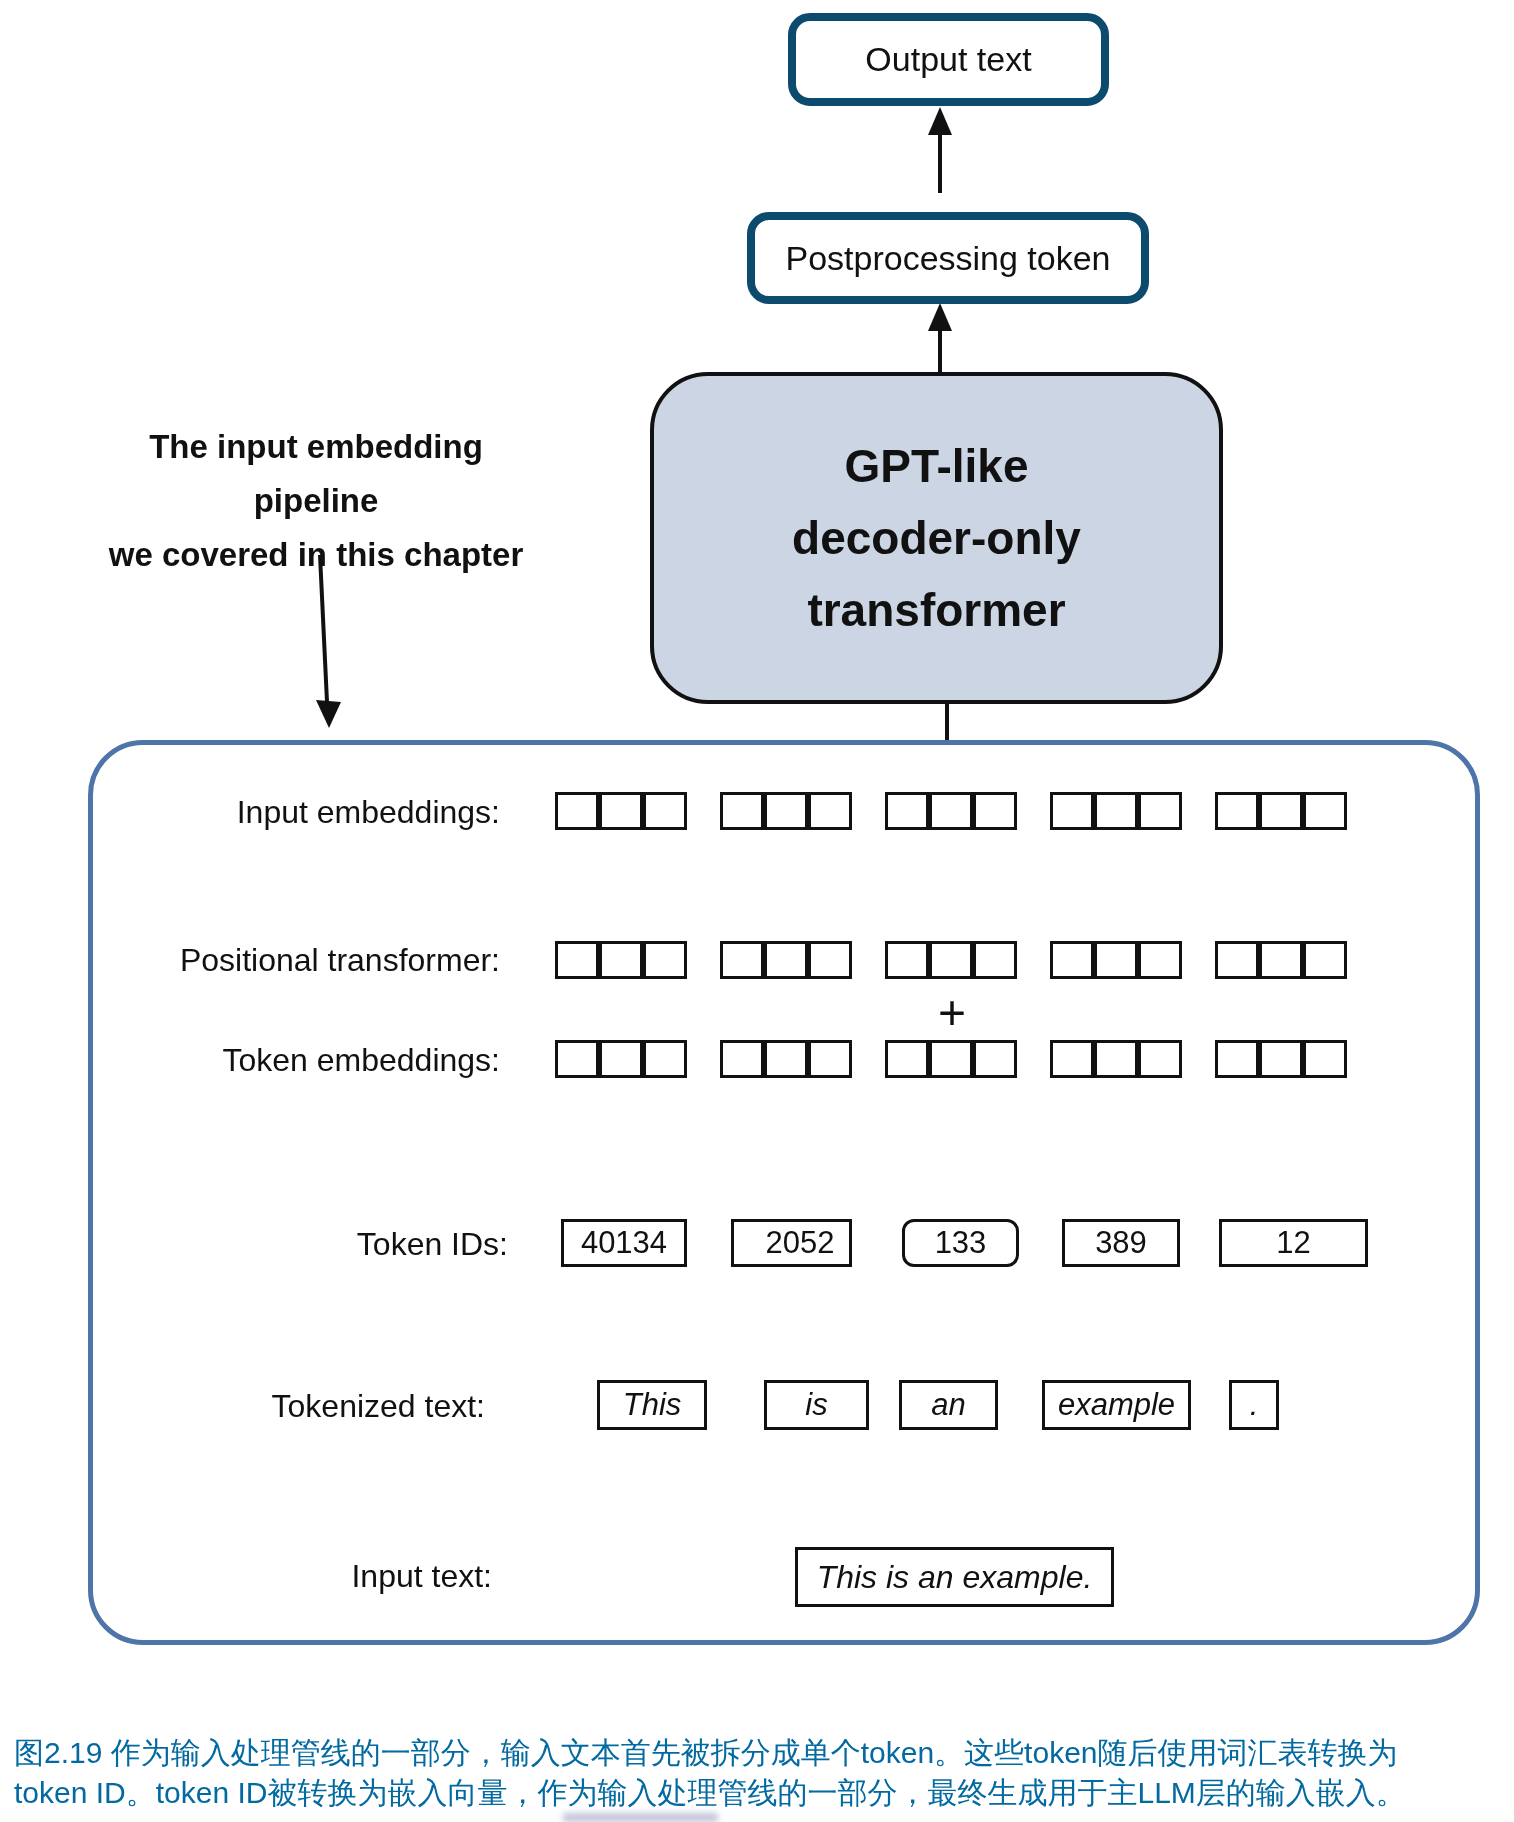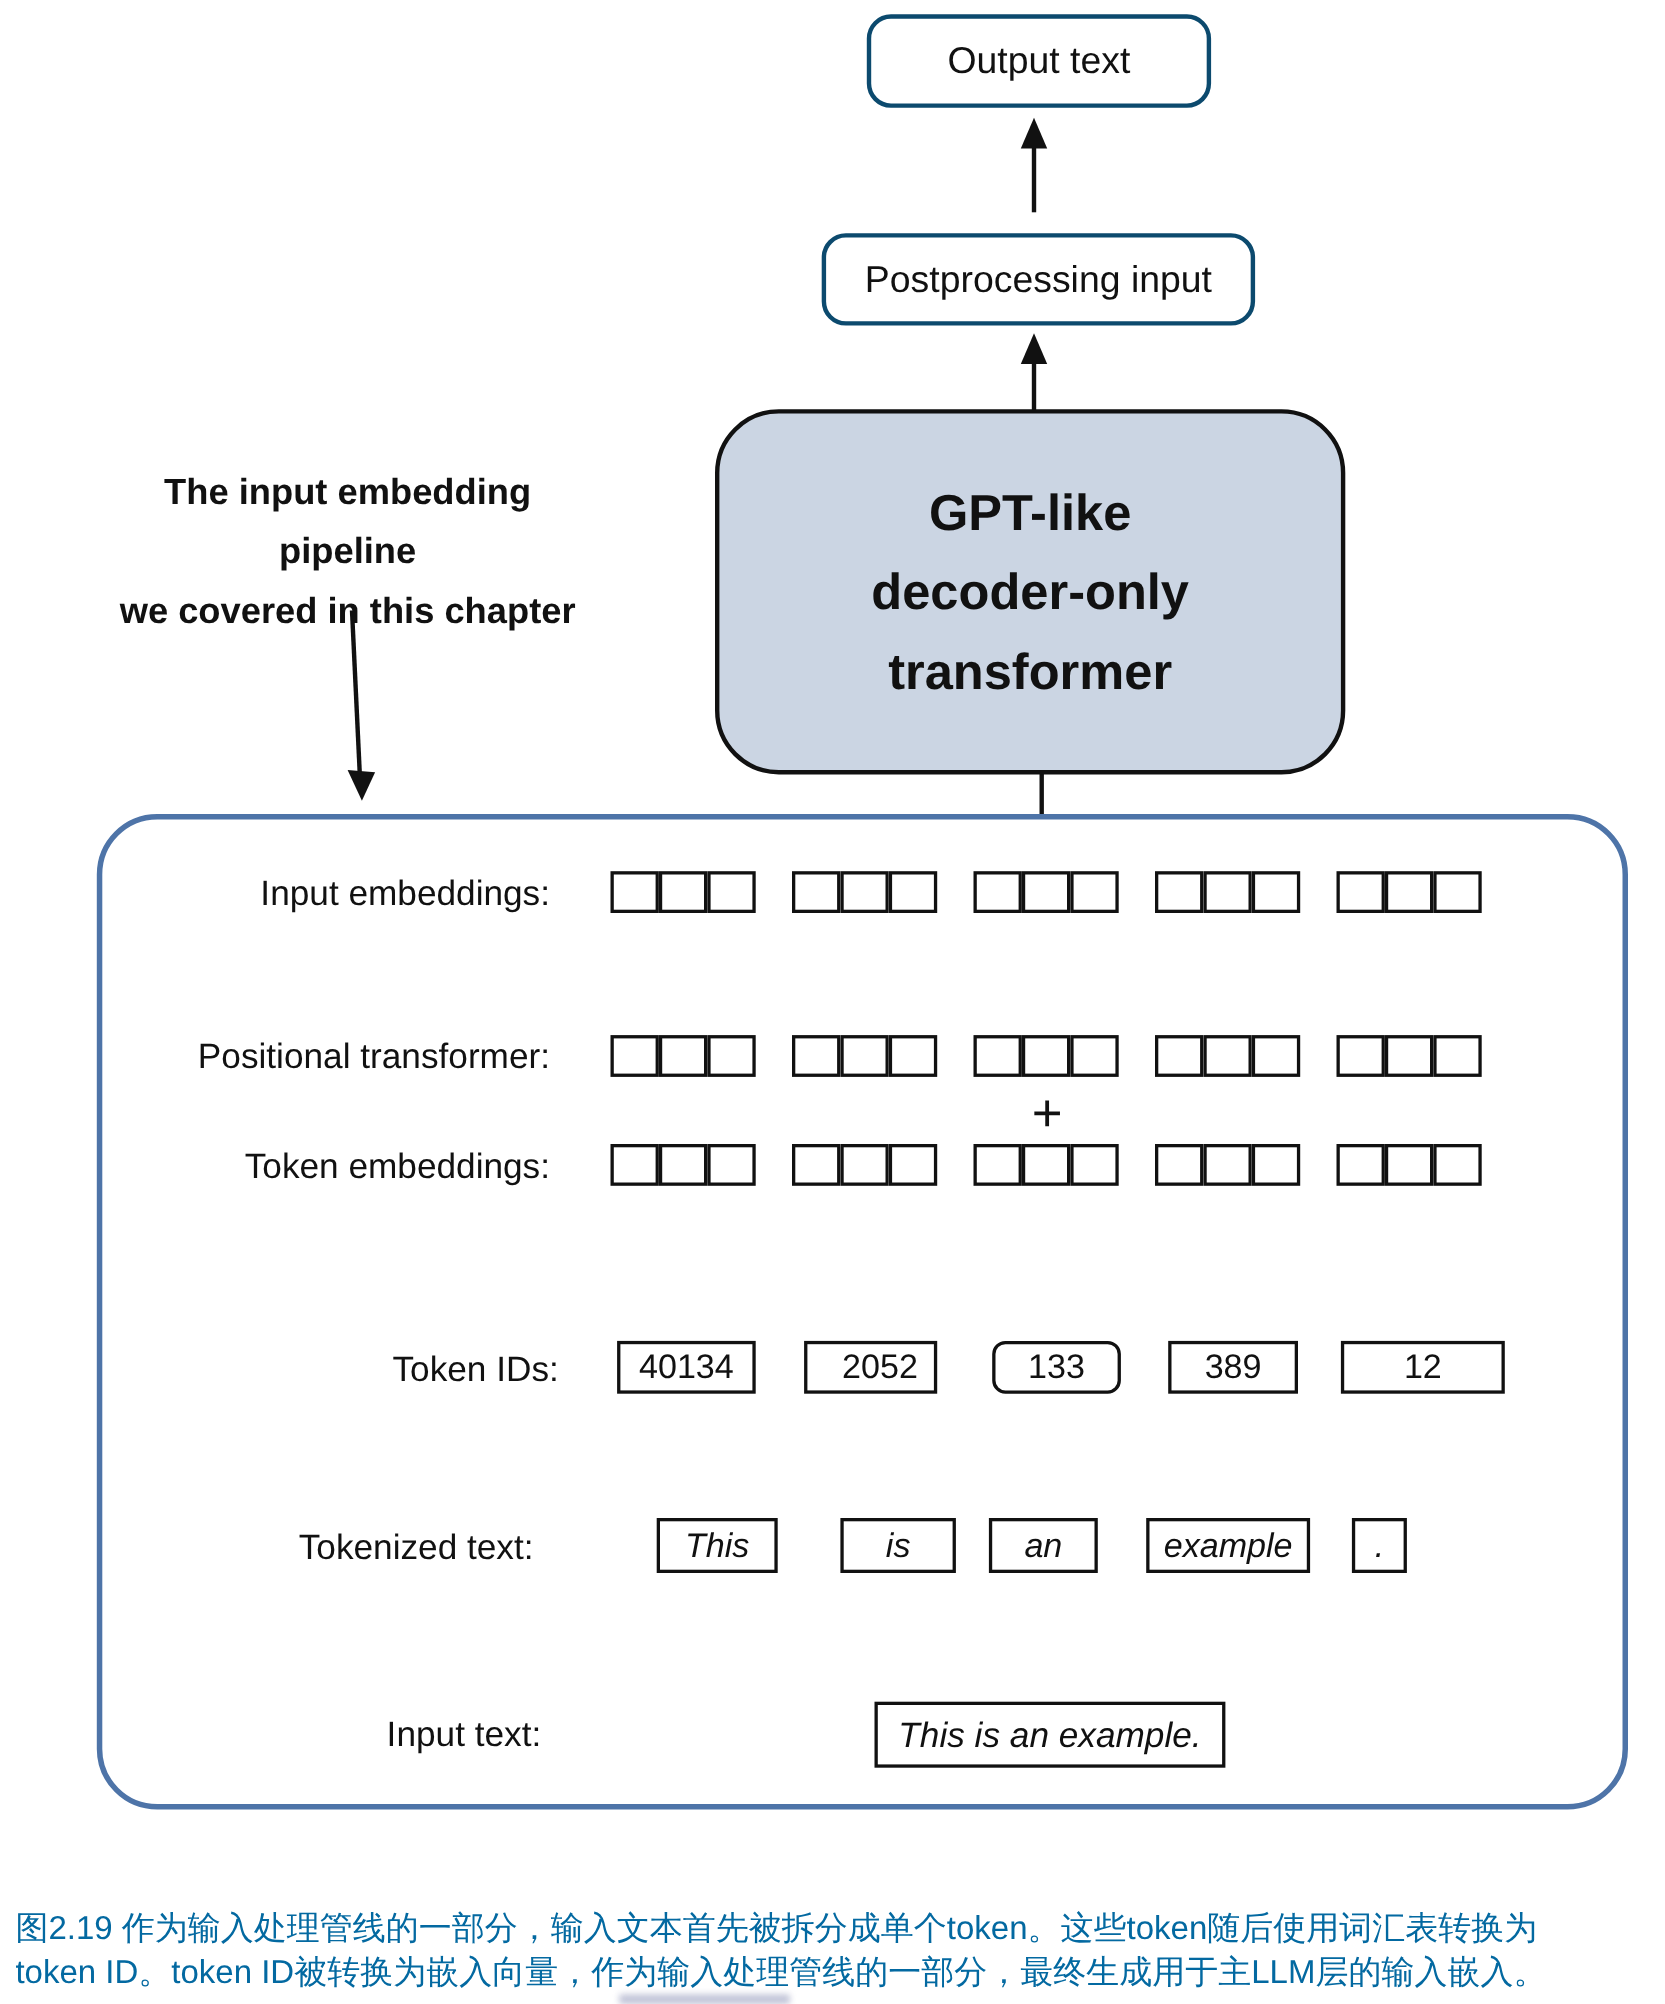--- a/index.html
+++ b/index.html
@@ -1,21 +1,21 @@
 <!DOCTYPE html>
 <html><head>
 <meta charset="utf-8">
 <style>
   html,body{margin:0;padding:0;background:#fff;}
   body{width:1514px;height:1822px;position:relative;overflow:hidden;
        font-family:"Liberation Sans",sans-serif;color:#111;}
   svg.overlay{position:absolute;left:0;top:0;width:1514px;height:1822px;pointer-events:none;}
 
   
-  .pill{position:absolute;border:4px solid #0c4a6e;border-radius:22px;background:#fff;
+  .pill{position:absolute;border:8px solid #0c4a6e;border-radius:22px;background:#fff;
         display:flex;align-items:center;justify-content:center;font-size:34px;}
   #outputBox{left:788px;top:13px;width:305px;height:77px;}
   #postBox{left:747px;top:212px;width:386px;height:76px;}
 
   #gptBox{position:absolute;left:650px;top:372px;width:565px;height:324px;
           background:#cbd5e3;border:4px solid #111;border-radius:58px;
           display:flex;flex-direction:column;align-items:center;justify-content:center;
           font-size:46px;font-weight:bold;line-height:72px;text-align:center;}
 
   
@@ -94,21 +94,21 @@
   <polygon points="955,1453 943,1481 967,1481" fill="#111"></polygon>
 
   <line x1="320" y1="555" x2="327" y2="702" stroke="#111" stroke-width="4"></line>
   <polygon points="329,728 316,700 341,702" fill="#111"></polygon>
 </svg>
 
 <div class="pill" id="outputBox">
   <span>Output text</span>
 </div>
 <div class="pill" id="postBox">
-  <span>Postprocessing input</span>
+  <span>Postprocessing token</span>
 </div>
 <div id="gptBox">
   <span>GPT-like</span>
   <span>decoder-only</span>
   <span>transformer</span>
 </div>
 
 <div id="annotation">
   <div>The input embedding pipeline</div>
   <div>we covered in this chapter</div>

